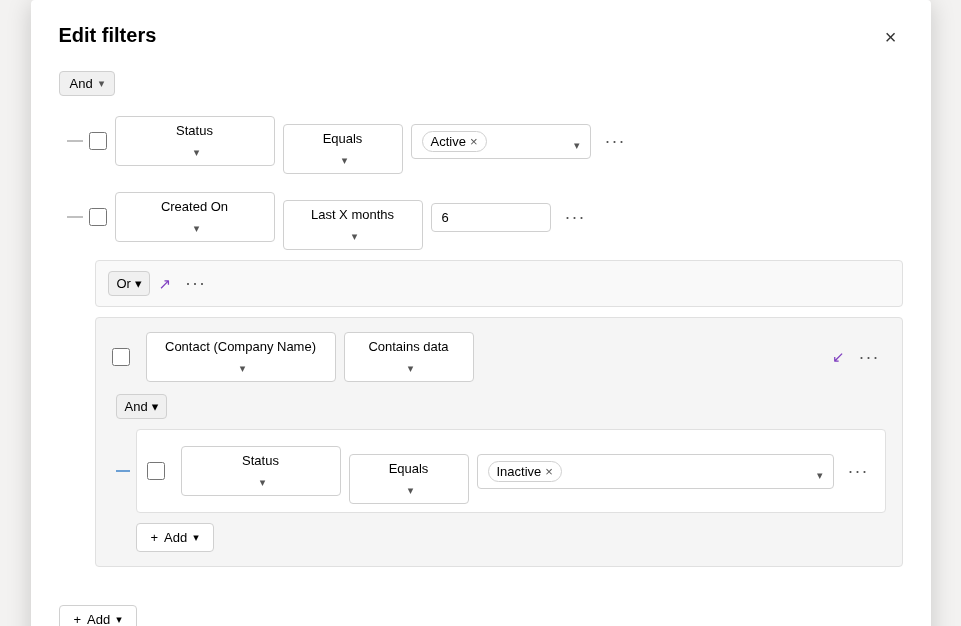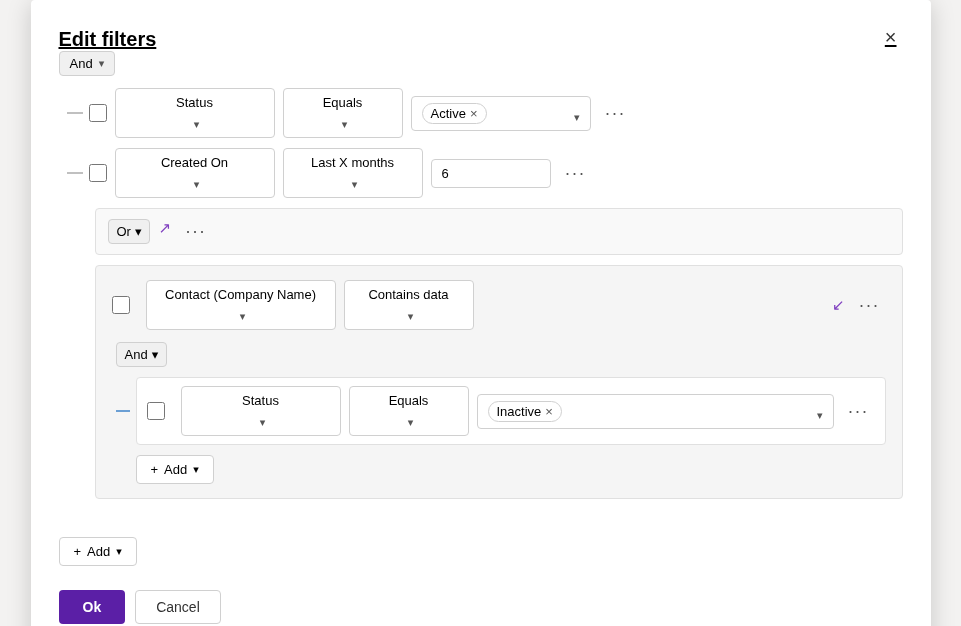--- a/index.html
+++ b/index.html
@@ -17,22 +17,22 @@
       background: #fff;
       border-radius: 4px;
       box-shadow: 0 4px 24px rgba(0,0,0,0.18);
       width: 900px;
       padding: 24px 28px 28px 28px;
       position: relative;
     }
     .dialog-header {
       display: flex;
       justify-content: space-between;
-      align-items: flex-end;
-      text-decoration: underline;
+      align-items: flex-start;
+      margin-bottom: 20px;
     }
     .dialog-title {
       font-size: 20px;
       font-weight: 600;
       color: #000;
     }
     .close-btn {
       background: none;
       border: none;
       cursor: pointer;
@@ -102,21 +102,21 @@
       padding: 6px 10px;
       background: #fff;
       cursor: pointer;
       font-size: 13px;
       gap: 8px;
       white-space: nowrap;
       flex-direction: column;
     }
     .select-field .chevron { font-size: 11px; color: #555; margin-left: 4px; }
     .select-field.field-col { min-width: 160px; }
-    .select-field.operator-col { min-width: 120px; }
+    .select-field.operator-col { min-width: 120px; margin-top: 16px; }
 
     .value-field {
       display: inline-flex;
       align-items: flex-end;
       border: 1px solid #d0d0d0;
       border-radius: 4px;
       padding: 6px 10px;
       background: #fff;
       cursor: pointer;
       font-size: 13px;
@@ -154,21 +154,21 @@
       font-size: 18px;
       color: #555;
       padding: 2px 6px;
       border-radius: 2px;
       letter-spacing: 1px;
     }
 
     
     .or-group-row {
       display: flex;
-      align-items: flex-start;
+      align-items: center;
       gap: 8px;
       margin-bottom: 10px;
       padding: 10px 12px;
       background: #f9f9f9;
       border: 1px solid #e0e0e0;
       border-radius: 4px;
       margin-left: 36px;
     }
     .or-tag {
       display: inline-flex;

